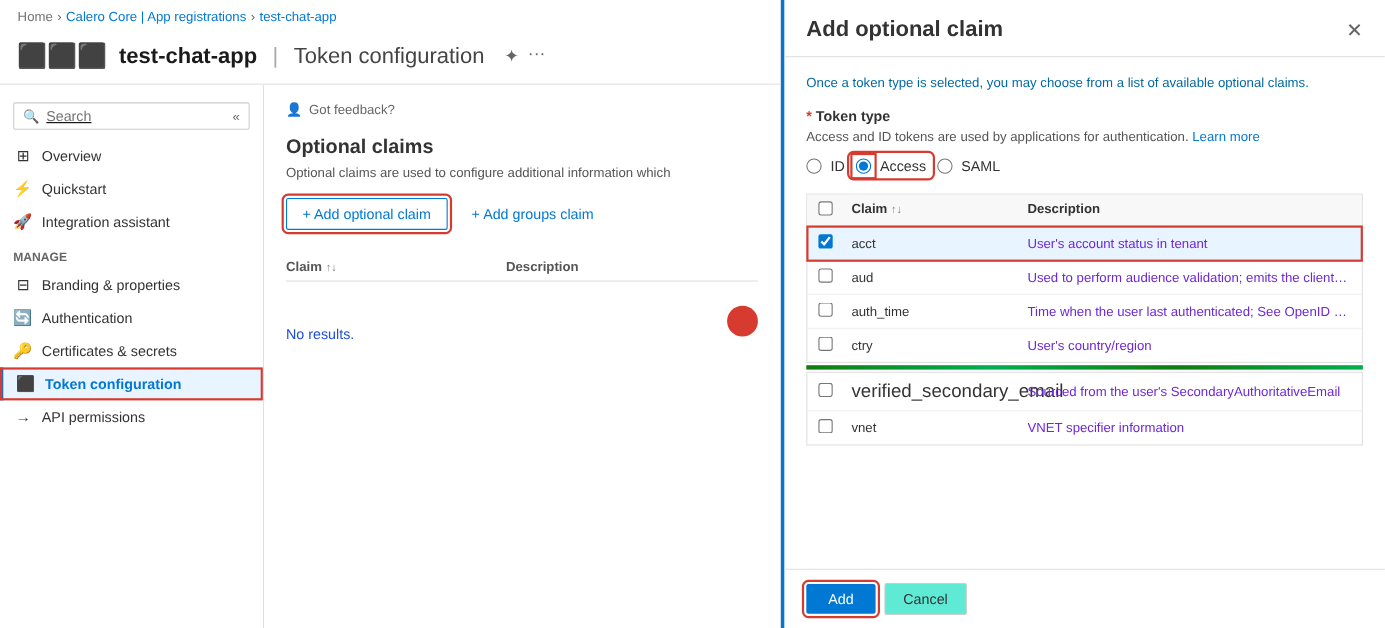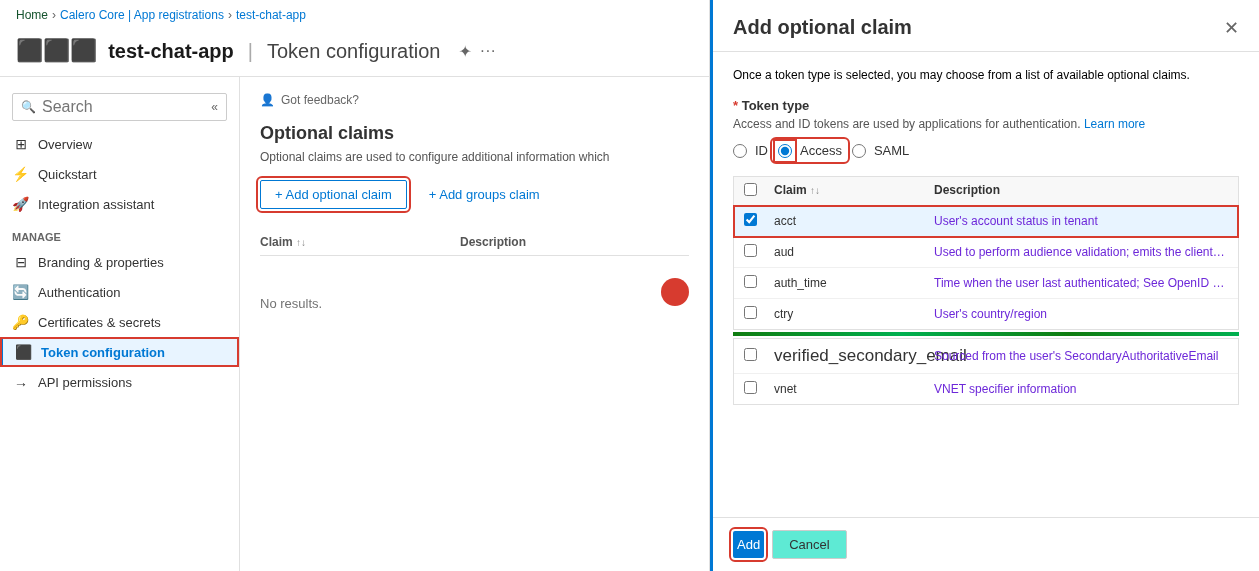--- a/index.html
+++ b/index.html
@@ -18,21 +18,21 @@
     .app-title { font-size: 20px; font-weight: 600; color: #1a1a1a; }
     .app-subtitle { font-size: 20px; font-weight: 300; color: #444; }
     .header-actions { display: flex; gap: 8px; margin-left: 8px; color: #0078d4; font-size: 16px; cursor: pointer; }
 
     
     .main-layout { display: flex; flex: 1; overflow: hidden; }
 
     
     .sidebar { width: 240px; border-right: 1px solid #e0e0e0; overflow-y: auto; padding: 8px 0; }
     .search-box { margin: 8px 12px; display: flex; align-items: center; border: 1px solid #ccc; border-radius: 2px; padding: 4px 8px; gap: 6px; }
-    .search-box input { border: none; outline: none; font-size: 16px; width: 100%; }
+    .search-box input { border: none; outline: none; font-size: 13px; width: 100%; text-decoration: underline; }
     .search-collapse { margin-left: 4px; color: #666; cursor: pointer; font-size: 12px; }
 
     .nav-item { padding: 7px 12px; display: flex; align-items: center; gap: 8px; cursor: pointer; color: #333; }
     .nav-item.active { background: #e8f4ff; color: #0078d4; font-weight: 600; border-left: 3px solid #0078d4; }
     .nav-item .nav-icon { font-size: 14px; width: 18px; text-align: center; }
     .nav-section-label { padding: 12px 12px 4px; font-size: 11px; font-weight: 600; color: #666; text-transform: uppercase; }
 
     
     .content-area { flex: 1; padding: 16px 20px; overflow-y: auto; }
     .feedback-bar { display: flex; align-items: center; gap: 6px; color: #666; font-size: 12px; margin-bottom: 16px; }
@@ -40,34 +40,34 @@
     .content-desc { font-size: 12px; color: #555; margin-bottom: 16px; }
 
     .action-bar { display: flex; align-items: center; gap: 8px; margin-bottom: 20px; }
     .btn-add-claim { display: flex; align-items: center; gap: 6px; padding: 6px 14px; border: 1px solid #0078d4; color: #0078d4; background: #fff; cursor: pointer; font-size: 13px; border-radius: 2px; outline: 2px solid #d73b2f; outline-offset: 2px; }
     .btn-add-groups { display: flex; align-items: center; gap: 6px; padding: 6px 14px; border: none; color: #0078d4; background: transparent; cursor: pointer; font-size: 13px; }
 
     .table-header { display: flex; align-items: center; padding: 6px 0; border-bottom: 1px solid #e0e0e0; color: #555; font-size: 12px; font-weight: 600; }
     .col-claim { width: 200px; }
     .col-desc { flex: 1; }
     .sort-icon { font-size: 10px; color: #888; }
-    .no-results { color: #737373; font-size: 13px; margin-top: 28px; }
+    .no-results { color: #1d4ed8; font-size: 13px; margin-top: 28px; }
 
     
     .red-dot { width: 28px; height: 28px; background: #d73b2f; border-radius: 50%; margin-left: auto; margin-top: 4px; }
 
     
     .right-panel { flex: 1; background: #fff; border-left: 3px solid #0078d4; display: flex; flex-direction: column; overflow: hidden; }
 
     .modal-header { padding: 16px 20px 12px; display: flex; justify-content: space-between; align-items: center; border-bottom: 1px solid #e0e0e0; }
     .modal-title { font-size: 20px; font-weight: 600; }
     .modal-close { font-size: 18px; color: #666; cursor: pointer; background: none; border: none; }
 
     .modal-body { padding: 16px 20px; flex: 1; overflow-y: auto; }
-    .modal-intro { font-size: 12px; color: #000000; margin-bottom: 16px; }
+    .modal-intro { font-size: 12px; color: #0369a1; margin-bottom: 16px; }
     .token-type-label { font-size: 13px; font-weight: 600; margin-bottom: 4px; }
     .token-type-desc { font-size: 12px; color: #555; margin-bottom: 10px; }
     .learn-more { color: #0078d4; text-decoration: none; font-size: 12px; }
 
     .radio-group { display: flex; flex-direction: row; gap: 6px; margin-bottom: 16px; }
     .radio-item { display: flex; align-items: center; gap: 8px; font-size: 13px; cursor: pointer; }
     .radio-item input[type="radio"] { width: 14px; height: 14px; accent-color: #0078d4; }
     .radio-access { outline: 2px solid #d73b2f; outline-offset: 3px; border-radius: 50%; }
 
     
@@ -87,30 +87,30 @@
     .claims-row input[type="checkbox"] { width: 13px; height: 13px; accent-color: #0078d4; }
 
     
     .table-separator { height: 4px; background: linear-gradient(to right, #107c10, #00b050, #107c10, #00b050); margin: 2px 0; }
 
     
     .bottom-rows { }
 
     
     .modal-footer { padding: 12px 20px; border-top: 1px solid #e0e0e0; display: flex; align-items: center; gap: 8px; }
-    .btn-add { padding: 6px 4px; background: #0078d4; color: #fff; border: none; cursor: pointer; font-size: 13px; border-radius: 2px; outline: 2px solid #d73b2f; outline-offset: 2px; }
+    .btn-add { padding: 6px 20px; background: #0078d4; color: #fff; border: none; cursor: pointer; font-size: 13px; border-radius: 2px; outline: 2px solid #d73b2f; outline-offset: 2px; }
     .btn-cancel { padding: 6px 16px; background: #5eead4; color: #333; border: 1px solid #ccc; cursor: pointer; font-size: 13px; border-radius: 2px; }
   </style>
 </head>
 <body>
 
 <div class="left-panel">
 
   <div class="breadcrumb">
-    <a href="#" style="color:#14532d;text-decoration:none;">Home</a>
+    <a href="#" style="color:#737373;text-decoration:none;">Home</a>
     <span>›</span>
     <a href="#" style="color:#0078d4;text-decoration:none;">Calero Core | App registrations</a>
     <span>›</span>
     <a href="#" style="color:#0078d4;text-decoration:none;">test-chat-app</a>
   </div>
 
   <div class="app-header">
     <span class="app-header-icon">⬛⬛⬛</span>
     <span class="app-title">test-chat-app</span>
     <span style="font-size:20px;color:#aaa;font-weight:300;margin:0 4px;">|</span>

